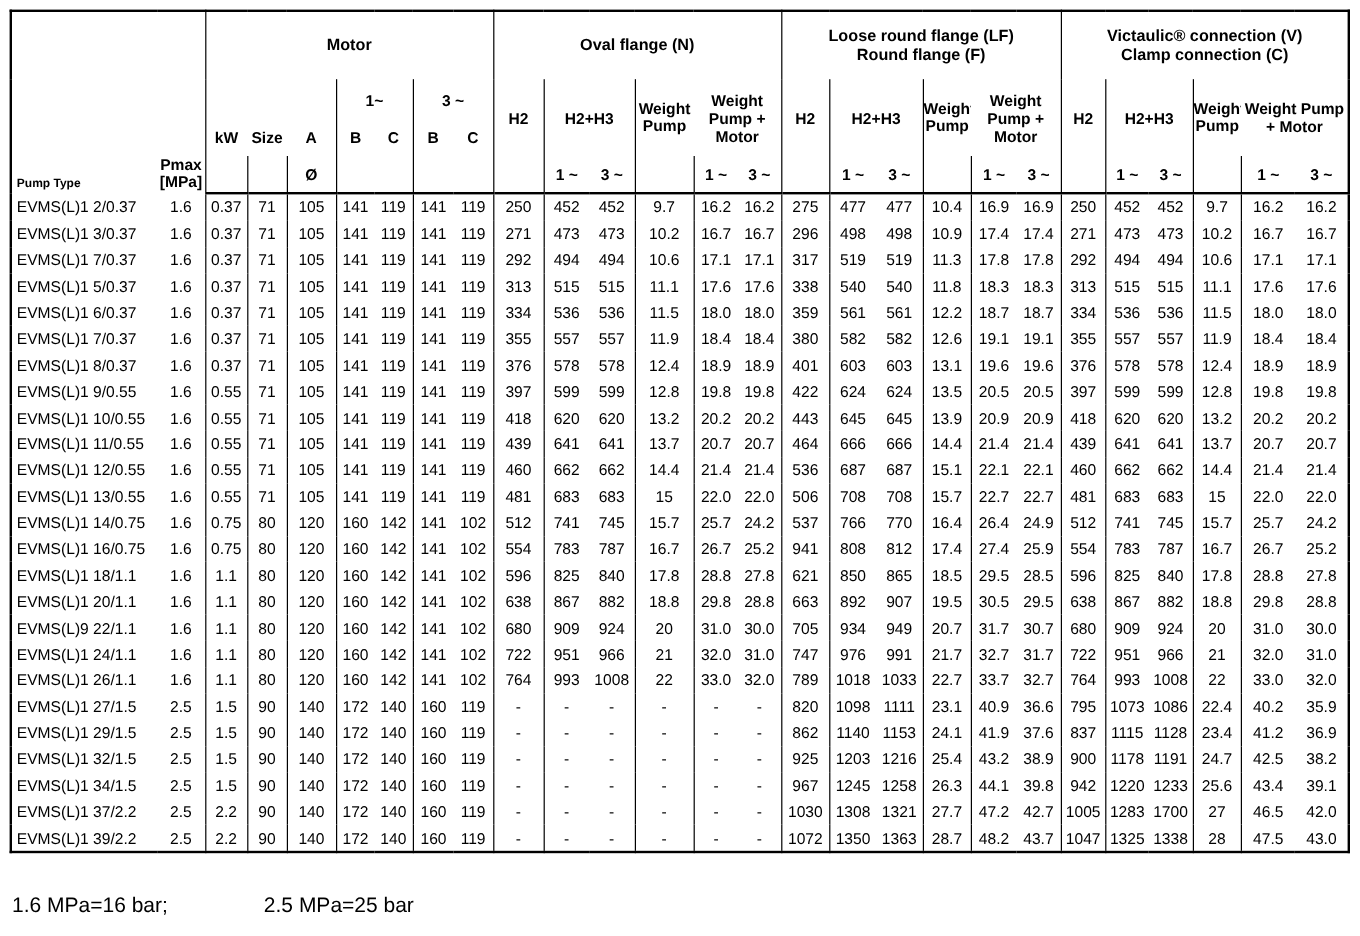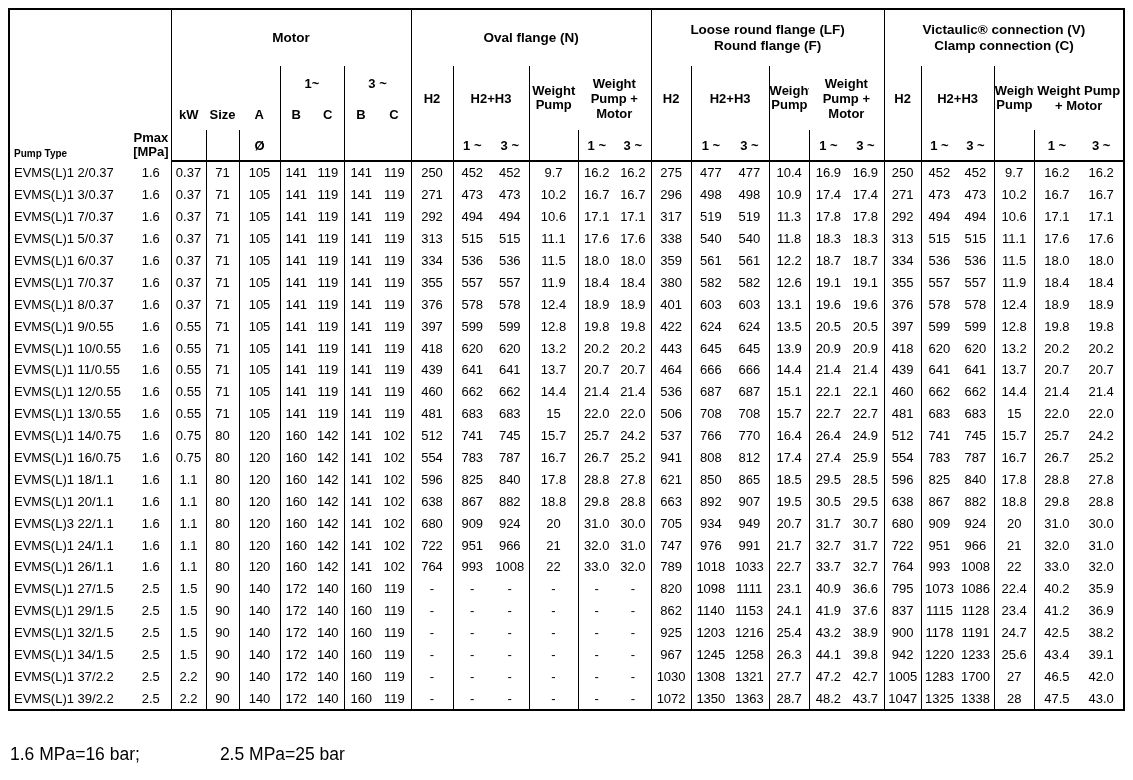--- a/index.html
+++ b/index.html
@@ -637,21 +637,21 @@
         <td class="bl">30.5</td>
         <td>29.5</td>
         <td class="bl">638</td>
         <td class="bl">867</td>
         <td>882</td>
         <td class="bl">18.8</td>
         <td class="bl">29.8</td>
         <td>28.8</td>
       </tr>
       <tr>
-        <td class="pump-cell">EVMS(L)3 22/1.1</td>
+        <td class="pump-cell">EVMS(L)9 22/1.1</td>
         <td>1.6</td>
         <td class="bl">1.1</td>
         <td class="bl">80</td>
         <td class="bl">120</td>
         <td class="bl">160</td>
         <td>142</td>
         <td class="bl">141</td>
         <td>102</td>
         <td class="bl">680</td>
         <td class="bl">909</td>

